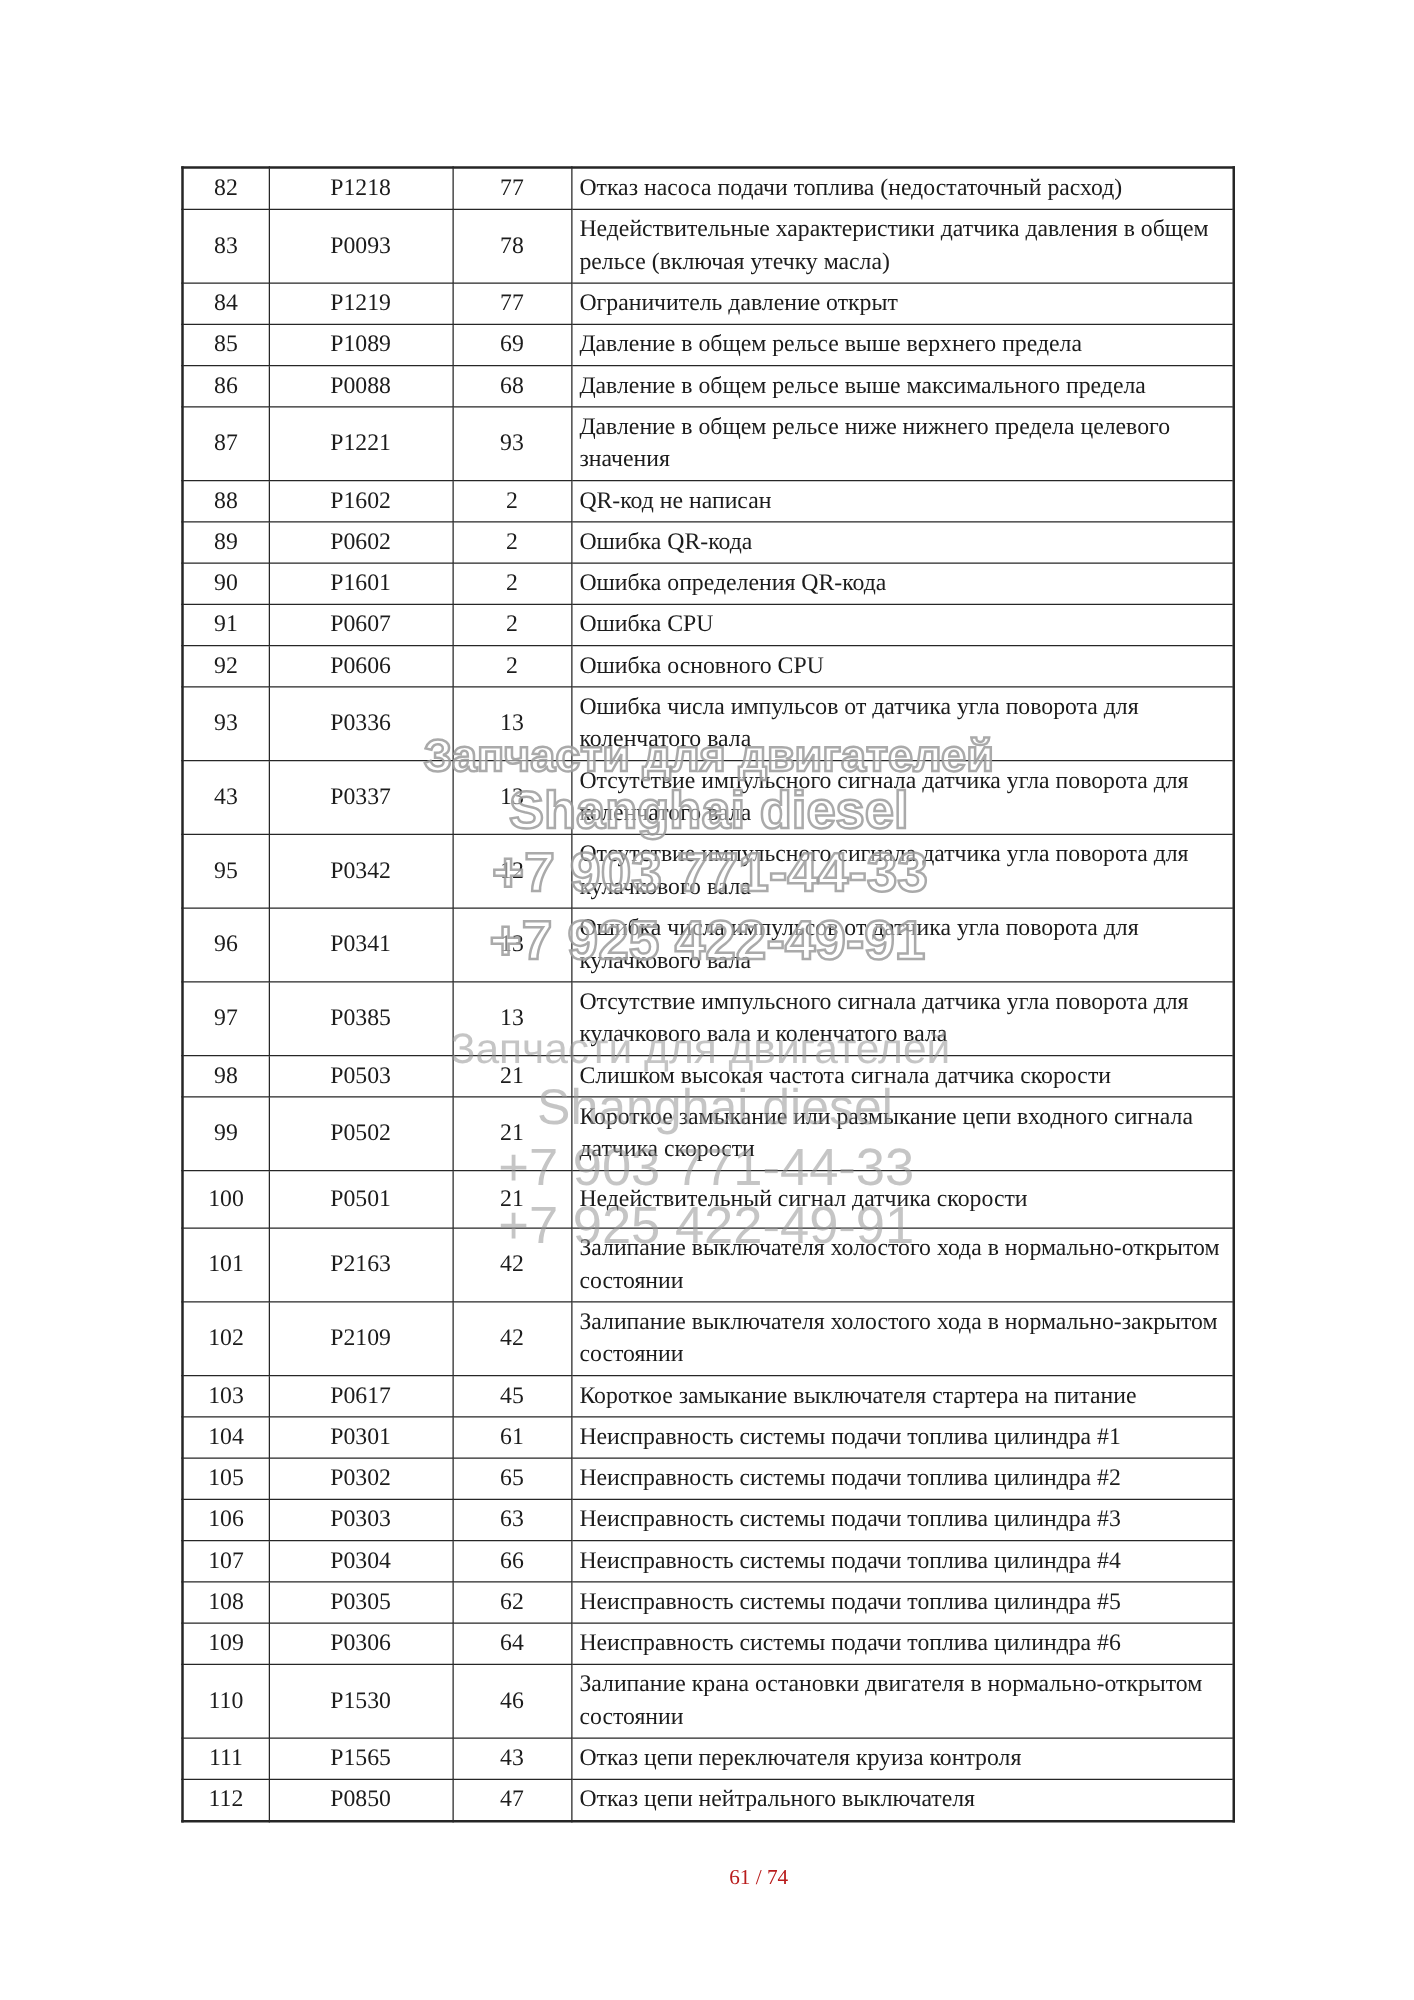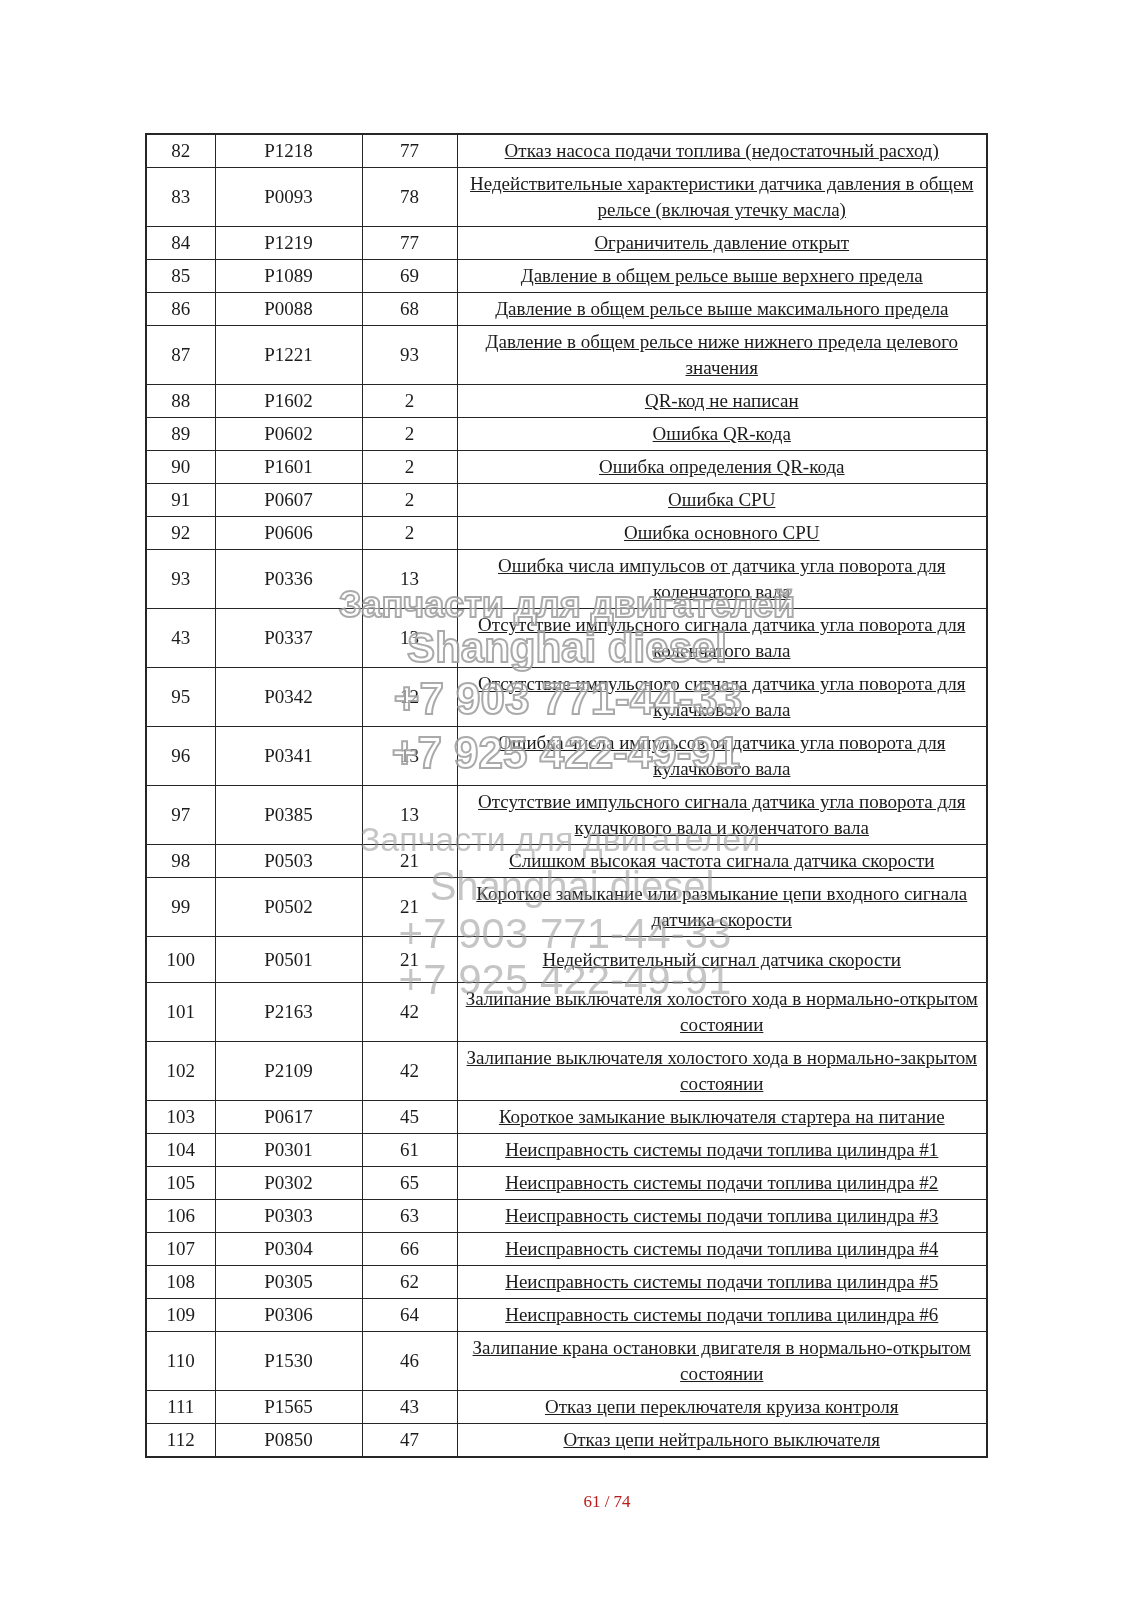--- a/index.html
+++ b/index.html
@@ -26,21 +26,21 @@
   }
   table.dtc td {
     border: 1px solid #262626;
     vertical-align: middle;
     font-size: 19px;
     line-height: 26px;
     padding: 3px 6px;
     overflow: hidden;
   }
   td.c-center { text-align: center; }
-  td.c-desc { text-align: center; padding-left: 9px; padding-right: 6px; text-decoration: underline; }
+  td.c-desc { text-align: left; padding-left: 9px; padding-right: 6px; }
   .wm {
     position: absolute;
     white-space: nowrap;
     pointer-events: none;
     z-index: 2;
     font-family: "Liberation Sans", "DejaVu Sans", sans-serif;
     transform: translateX(-50%);
   }
   .wm-outline {
     font-weight: 700;

